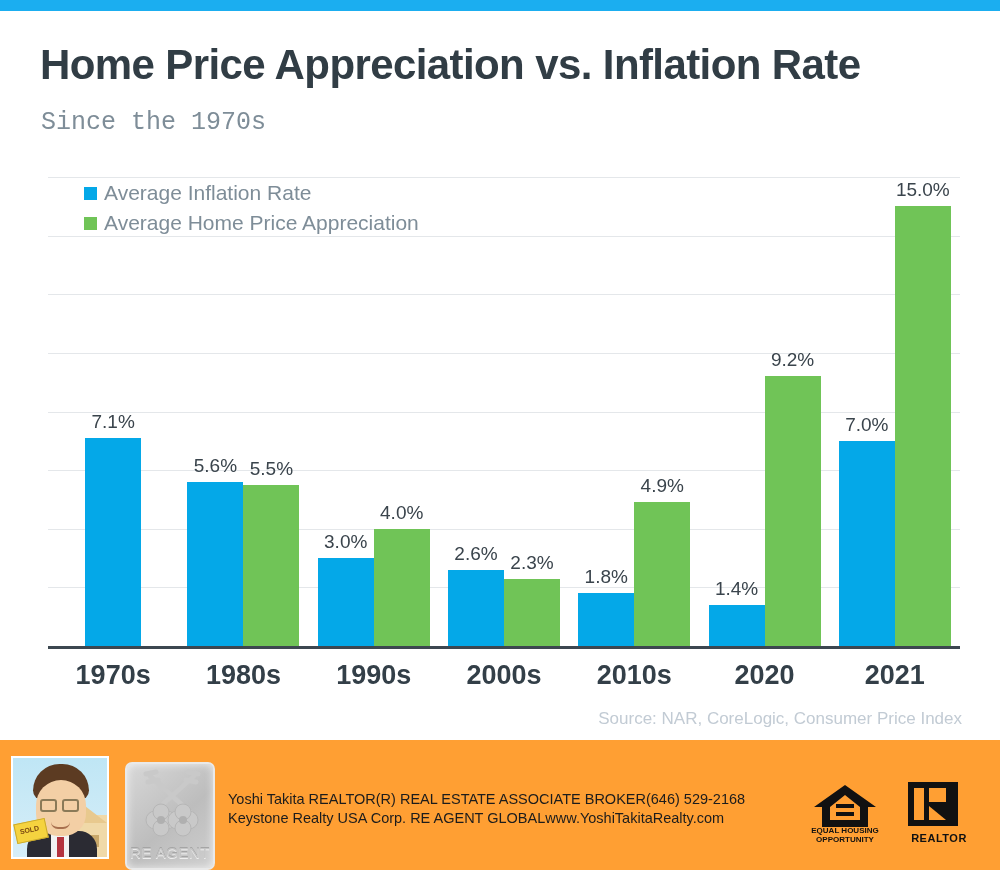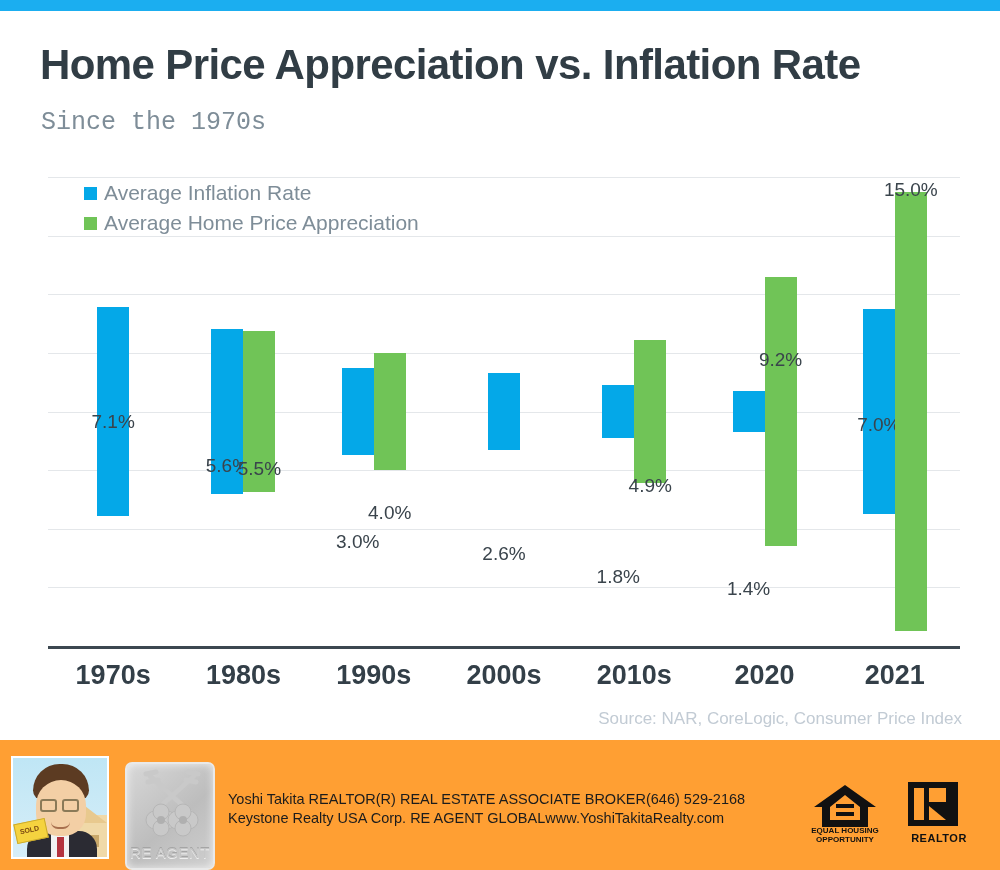--- a/index.html
+++ b/index.html
@@ -35,21 +35,21 @@
   .legend { position: absolute; left: 84px; top: 178px; }
   .legend-row { display: flex; align-items: center; height: 30px; }
   .legend-swatch { width: 13px; height: 13px; margin-right: 7px; flex: none; }
   .legend-label { font-size: 21px; color: #7E8D98; white-space: nowrap; }
 
   
   .groups { position: absolute; left: 48px; top: 177px; width: 912px; height: 469px;
             display: flex; }
   .group { flex: 1 1 0; position: relative; height: 100%; display: flex;
            justify-content: center; align-items: flex-end; gap: 0px; }
-  .bar-wrap { position: relative; width: 32px; height: 100%; display: flex; align-items: center; margin-top: 36px; }
+  .bar-wrap { position: relative; width: 56px; height: 100%; display: flex; align-items: flex-end; margin-top: 36px; }
   .bar { width: 56px; }
   .bar.inflation { background: #04A8E8; }
   .bar.hpa { background: #70C457; }
   .bar-label {
     position: absolute; left: 50%; transform: translateX(-50%);
     font-size: 19px; color: #3A444C; white-space: nowrap;
   }
 
   
   .xaxis { position: absolute; left: 48px; top: 660px; width: 912px; display: flex; }
@@ -164,20 +164,24 @@
         </div>
         <div class="bar-wrap">
           <div class="bar hpa" style="height: 117.25px; background: rgb(112, 196, 87);"></div>
           <div class="bar-label" style="bottom: 122.25px;">4.0%</div>
         </div>
       </div>
       <div class="group">
         <div class="bar-wrap">
           <div class="bar inflation" style="height: 76.2125px; background: rgb(4, 168, 232);"></div>
           <div class="bar-label" style="bottom: 81.2125px;">2.6%</div>
+        </div>
+        <div class="bar-wrap">
+          <div class="bar hpa" style="height: 67.4187px; background: rgb(112, 196, 87);"></div>
+          <div class="bar-label" style="bottom: 72.4187px;">2.3%</div>
         </div>
       </div>
       <div class="group">
         <div class="bar-wrap">
           <div class="bar inflation" style="height: 52.7625px; background: rgb(4, 168, 232);"></div>
           <div class="bar-label" style="bottom: 57.7625px;">1.8%</div>
         </div>
         <div class="bar-wrap">
           <div class="bar hpa" style="height: 143.631px; background: rgb(112, 196, 87);"></div>
           <div class="bar-label" style="bottom: 148.631px;">4.9%</div>

